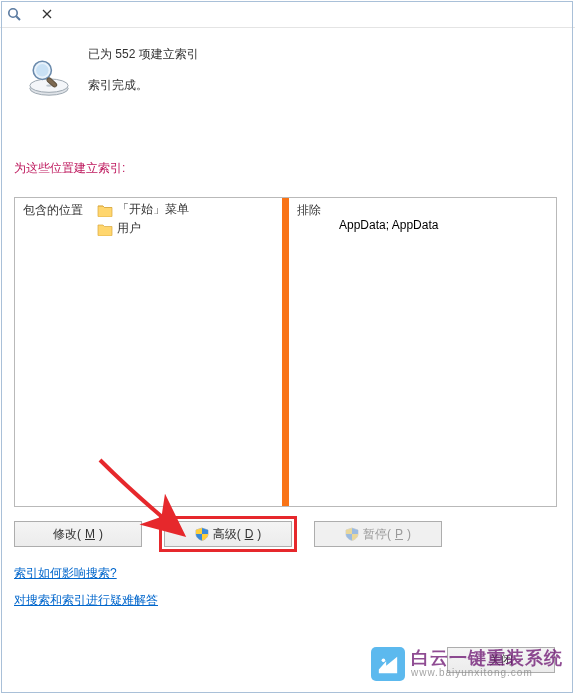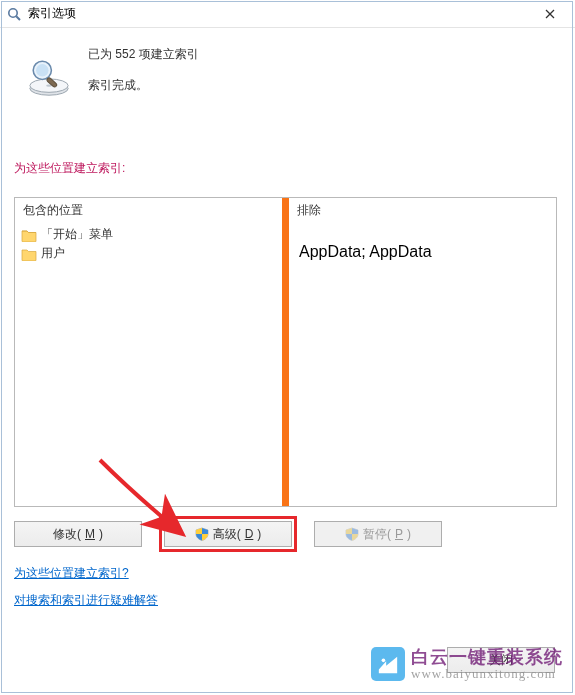--- a/index.html
+++ b/index.html
@@ -68,21 +68,21 @@
   }
   .listbox {
     border: 1px solid #b9b9b9;
     height: 310px;
     display: flex;
     background: #fff;
   }
   .listbox .col {
     flex: 1;
     display: flex;
-    flex-direction: column;
+    flex-direction: row;
   }
   .listbox .col + .col {
     border-left: 7px solid #f97316;
   }
   .listbox .col-header {
     padding: 4px 8px;
     font-size: 12px;
     color: #333;
     background: #fff;
   }
@@ -96,21 +96,21 @@
     padding: 1px 2px;
     font-size: 12px;
     color: #333;
   }
   .folder-icon {
     width: 16px; height: 14px;
     flex-shrink: 0;
   }
   .exclude-item {
     padding: 2px 6px;
-    font-size: 16px;
+    font-size: 12px;
   }
   .exclude-item.spacer { height: 16px; }
   .button-row {
     margin-top: 14px;
     display: flex;
     gap: 22px;
   }
   .win-btn {
     flex: 0 0 128px;
     height: 26px;
@@ -177,35 +177,34 @@
     pointer-events: none;
   }
   .watermark .wm-logo {
     width: 34px; height: 34px;
     background: #2fa6ea;
     border-radius: 5px;
     display:flex; align-items:center; justify-content:center;
   }
   .watermark .wm-text { display:flex; flex-direction:column; line-height:1.05;}
   .watermark .wm-title { font-size: 18px; font-weight: 600; letter-spacing: 1px; color:#701a75;}
-  .watermark .wm-url { font-size: 13px; letter-spacing: 1px; color:#8a8a8a;font-family:Liberation Serif, serif;}
+  .watermark .wm-url { font-size: 10px; letter-spacing: 1px; color:#8a8a8a;}
 </style>
 </head>
 <body>
 
 <div class="outer-border"></div>
 
 <div class="titlebar">
   <span class="search-mini-icon">
     <svg viewBox="0 0 16 16" width="16" height="16">
       <circle cx="7" cy="7" r="4.2" fill="none" stroke="#5a7aa0" stroke-width="1.6"></circle>
       <line x1="10.2" y1="10.2" x2="14" y2="14" stroke="#5a7aa0" stroke-width="2"></line>
     </svg>
   </span>
-  <span class="title-text">索引选项</span>
   <div class="close-btn">
     <svg viewBox="0 0 10 10" width="10" height="10">
         <line x1="1" y1="1" x2="9" y2="9" stroke="#333" stroke-width="1.2"></line>
         <line x1="9" y1="1" x2="1" y2="9" stroke="#333" stroke-width="1.2"></line>
       </svg>
   </div>
 </div>
 
 <div class="content">
 
@@ -291,21 +290,21 @@
           <path d="M7 7 L1 7 C1 10 3.5 12.5 7 13.5 Z" fill="#9cbbe0"></path>
         </svg>
       </span>
       <span>暂停(</span>
         <span class="underline">P</span>
         <span>)</span>
     </div>
   </div>
 
   <div class="links">
-    <a href="#">为这些位置建立索引?</a><br>
+    <a href="#">索引如何影响搜索?</a><br>
     <a href="#">对搜索和索引进行疑难解答</a>
   </div>
 
 </div>
 
 <div class="close-row">
   <div class="win-btn">
     <span>关闭</span>
   </div>
 </div>

